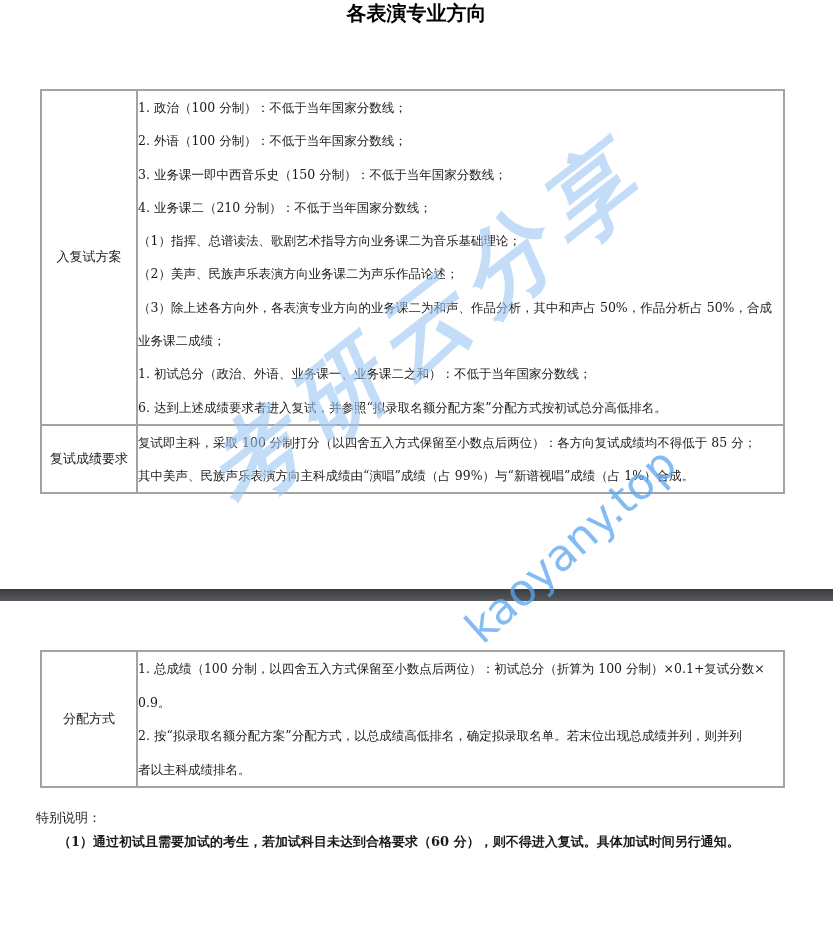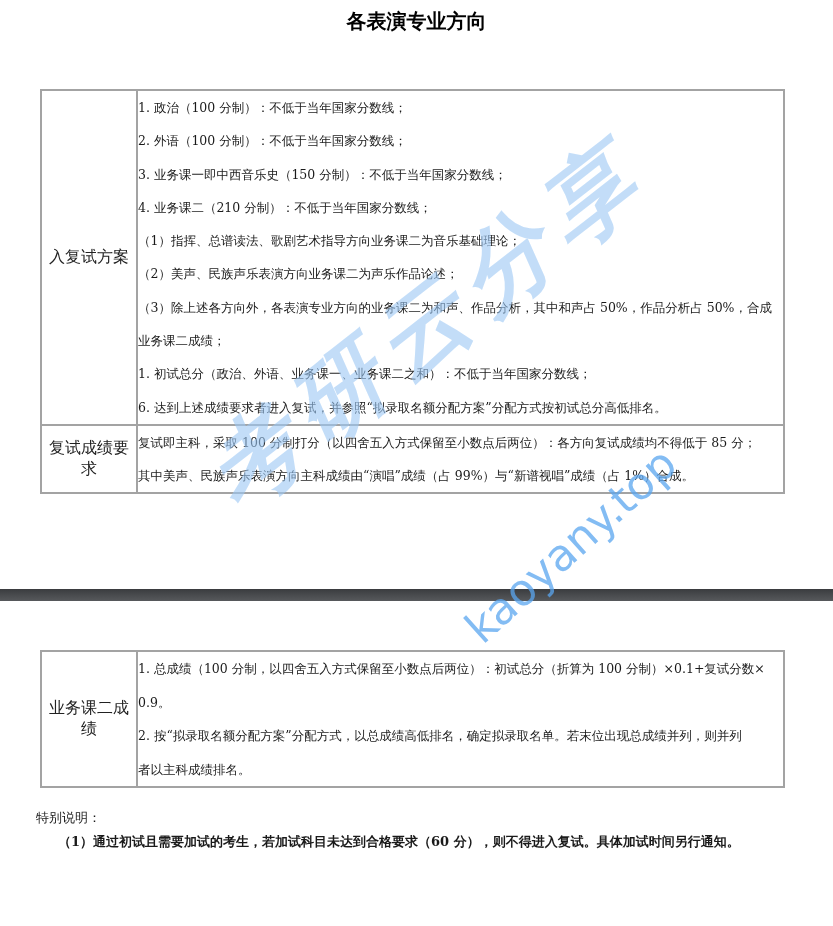--- a/index.html
+++ b/index.html
@@ -2,33 +2,33 @@
 <html><head>
 <meta charset="utf-8">
 <style>
   html, body { margin: 0; padding: 0; }
   body {
     width: 833px; height: 926px; position: relative; overflow: hidden;
     background: #ffffff; color: #111111;
     font-family: "DejaVu Serif", "Liberation Serif", serif;
   }
   .page-title {
-    position: absolute; left: 0; width: 833px; top: 8px; text-align: center;
+    position: absolute; left: 0; width: 833px; top: 0; text-align: center;
     font-family: "DejaVu Sans", "Liberation Sans", sans-serif;
     font-weight: bold; font-size: 20px; color: #000;
   }
   table.doc-table {
     position: absolute; left: 40px; width: 745px;
     border-collapse: collapse; table-layout: fixed;
   }
   table.doc-table td {
     border: 2px solid #a3a3a3; vertical-align: middle; padding: 0;
   }
   td.label-cell {
-    width: 94px; text-align: center; font-size: 16px; color: #222;
+    width: 94px; text-align: center; font-size: 13px; color: #222;
   }
   td.content-cell { padding: 0 0 0 5px; font-size: 12.5px; color: #1a1a1a; }
   .line { white-space: nowrap; display: block; }
   .t1 .line { height: 33.3px; line-height: 33.3px; }
   .t2 .line { height: 33px; line-height: 33px; }
   .t3 .line { height: 33.5px; line-height: 33.5px; }
   .page-divider {
     position: absolute; left: 0; top: 589px; width: 833px; height: 12px;
     background: linear-gradient(#3a3c3f, #57595c);
   }
@@ -74,21 +74,21 @@
     </td>
   </tr>
 </tbody>
   </table>
 
 <div class="page-divider"></div>
 
 <table class="doc-table t3" style="top:650px;">
   <tbody>
       <tr style="height:134px;">
-    <td class="label-cell">业务课二成绩</td>
+    <td class="label-cell">分配方式</td>
     <td class="content-cell">
       <span class="line">1. 总成绩（100 分制，以四舍五入方式保留至小数点后两位）：初试总分（折算为 100 分制）×0.1+复试分数×</span>
       <span class="line">0.9。</span>
       <span class="line">2. 按“拟录取名额分配方案”分配方式，以总成绩高低排名，确定拟录取名单。若末位出现总成绩并列，则并列</span>
       <span class="line">者以主科成绩排名。</span>
     </td>
   </tr>
 </tbody>
   </table>
 

